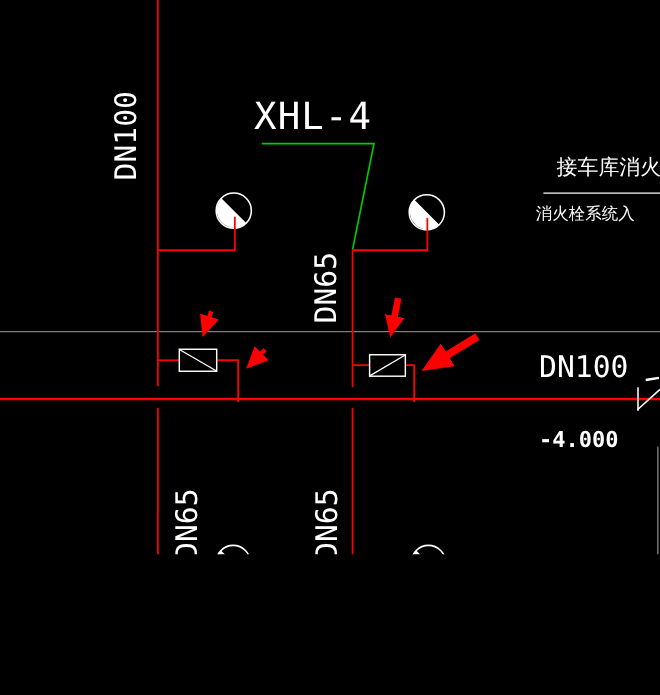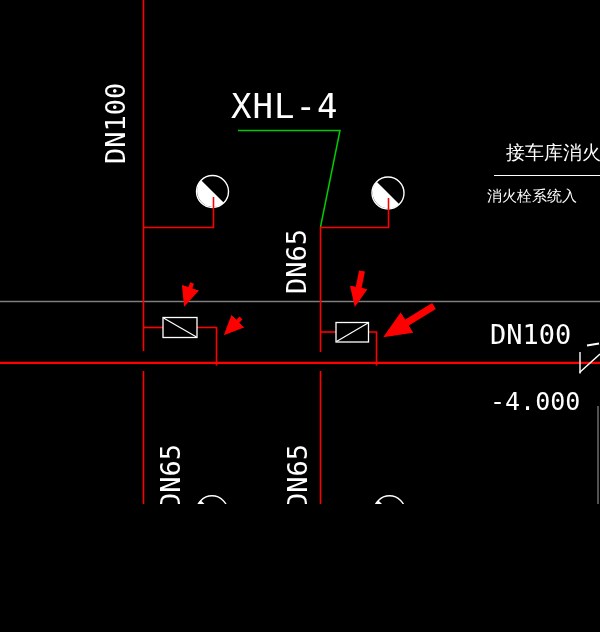--- a/index.html
+++ b/index.html
@@ -17,21 +17,21 @@
     font-family:"DejaVu Sans Mono", monospace;
     white-space:nowrap;
     line-height:1;
     font-weight:normal;
   }
   .cad-text.vertical{
     transform-origin:0 0;
     transform:rotate(-90deg);
   }
   .cjk{
-    font-family:Liberation Sans, sans-serif;
+    font-family:Liberation Serif, serif;
     letter-spacing:0px;
     text-align:right;
   }
 </style>
 </head>
 <body>
 
 <div id="canvas">
 
   <svg id="drawing-svg" width="600" height="632" viewBox="0 0 600 632">
@@ -122,19 +122,19 @@
   <div class="cad-text vertical" style="left:102px;top:164px;font-size:27px;">DN100</div>
 
   <div class="cad-text vertical" style="left:283px;top:294px;font-size:27px;">DN65</div>
 
   <div class="cad-text vertical" style="left:157px;top:509px;font-size:27px;">DN65</div>
 
   <div class="cad-text vertical" style="left:284px;top:509px;font-size:27px;">DN65</div>
 
   <div class="cad-text" style="left:490px;top:321px;font-size:27px;">DN100</div>
 
-  <div class="cad-text" style="left:490px;top:389px;font-size:25px;">-4.000</div>
+  <div class="cad-text" style="left:490px;top:389px;font-size:20px;font-weight:bold;">-4.000</div>
 
   <div class="cad-text cjk" style="left:506px;top:143px;font-size:19px;">接车库消火</div>
 
   <div class="cad-text cjk" style="left:487px;top:188px;font-size:15px;">消火栓系统入</div>
 
 </div>
 
 </body></html>

